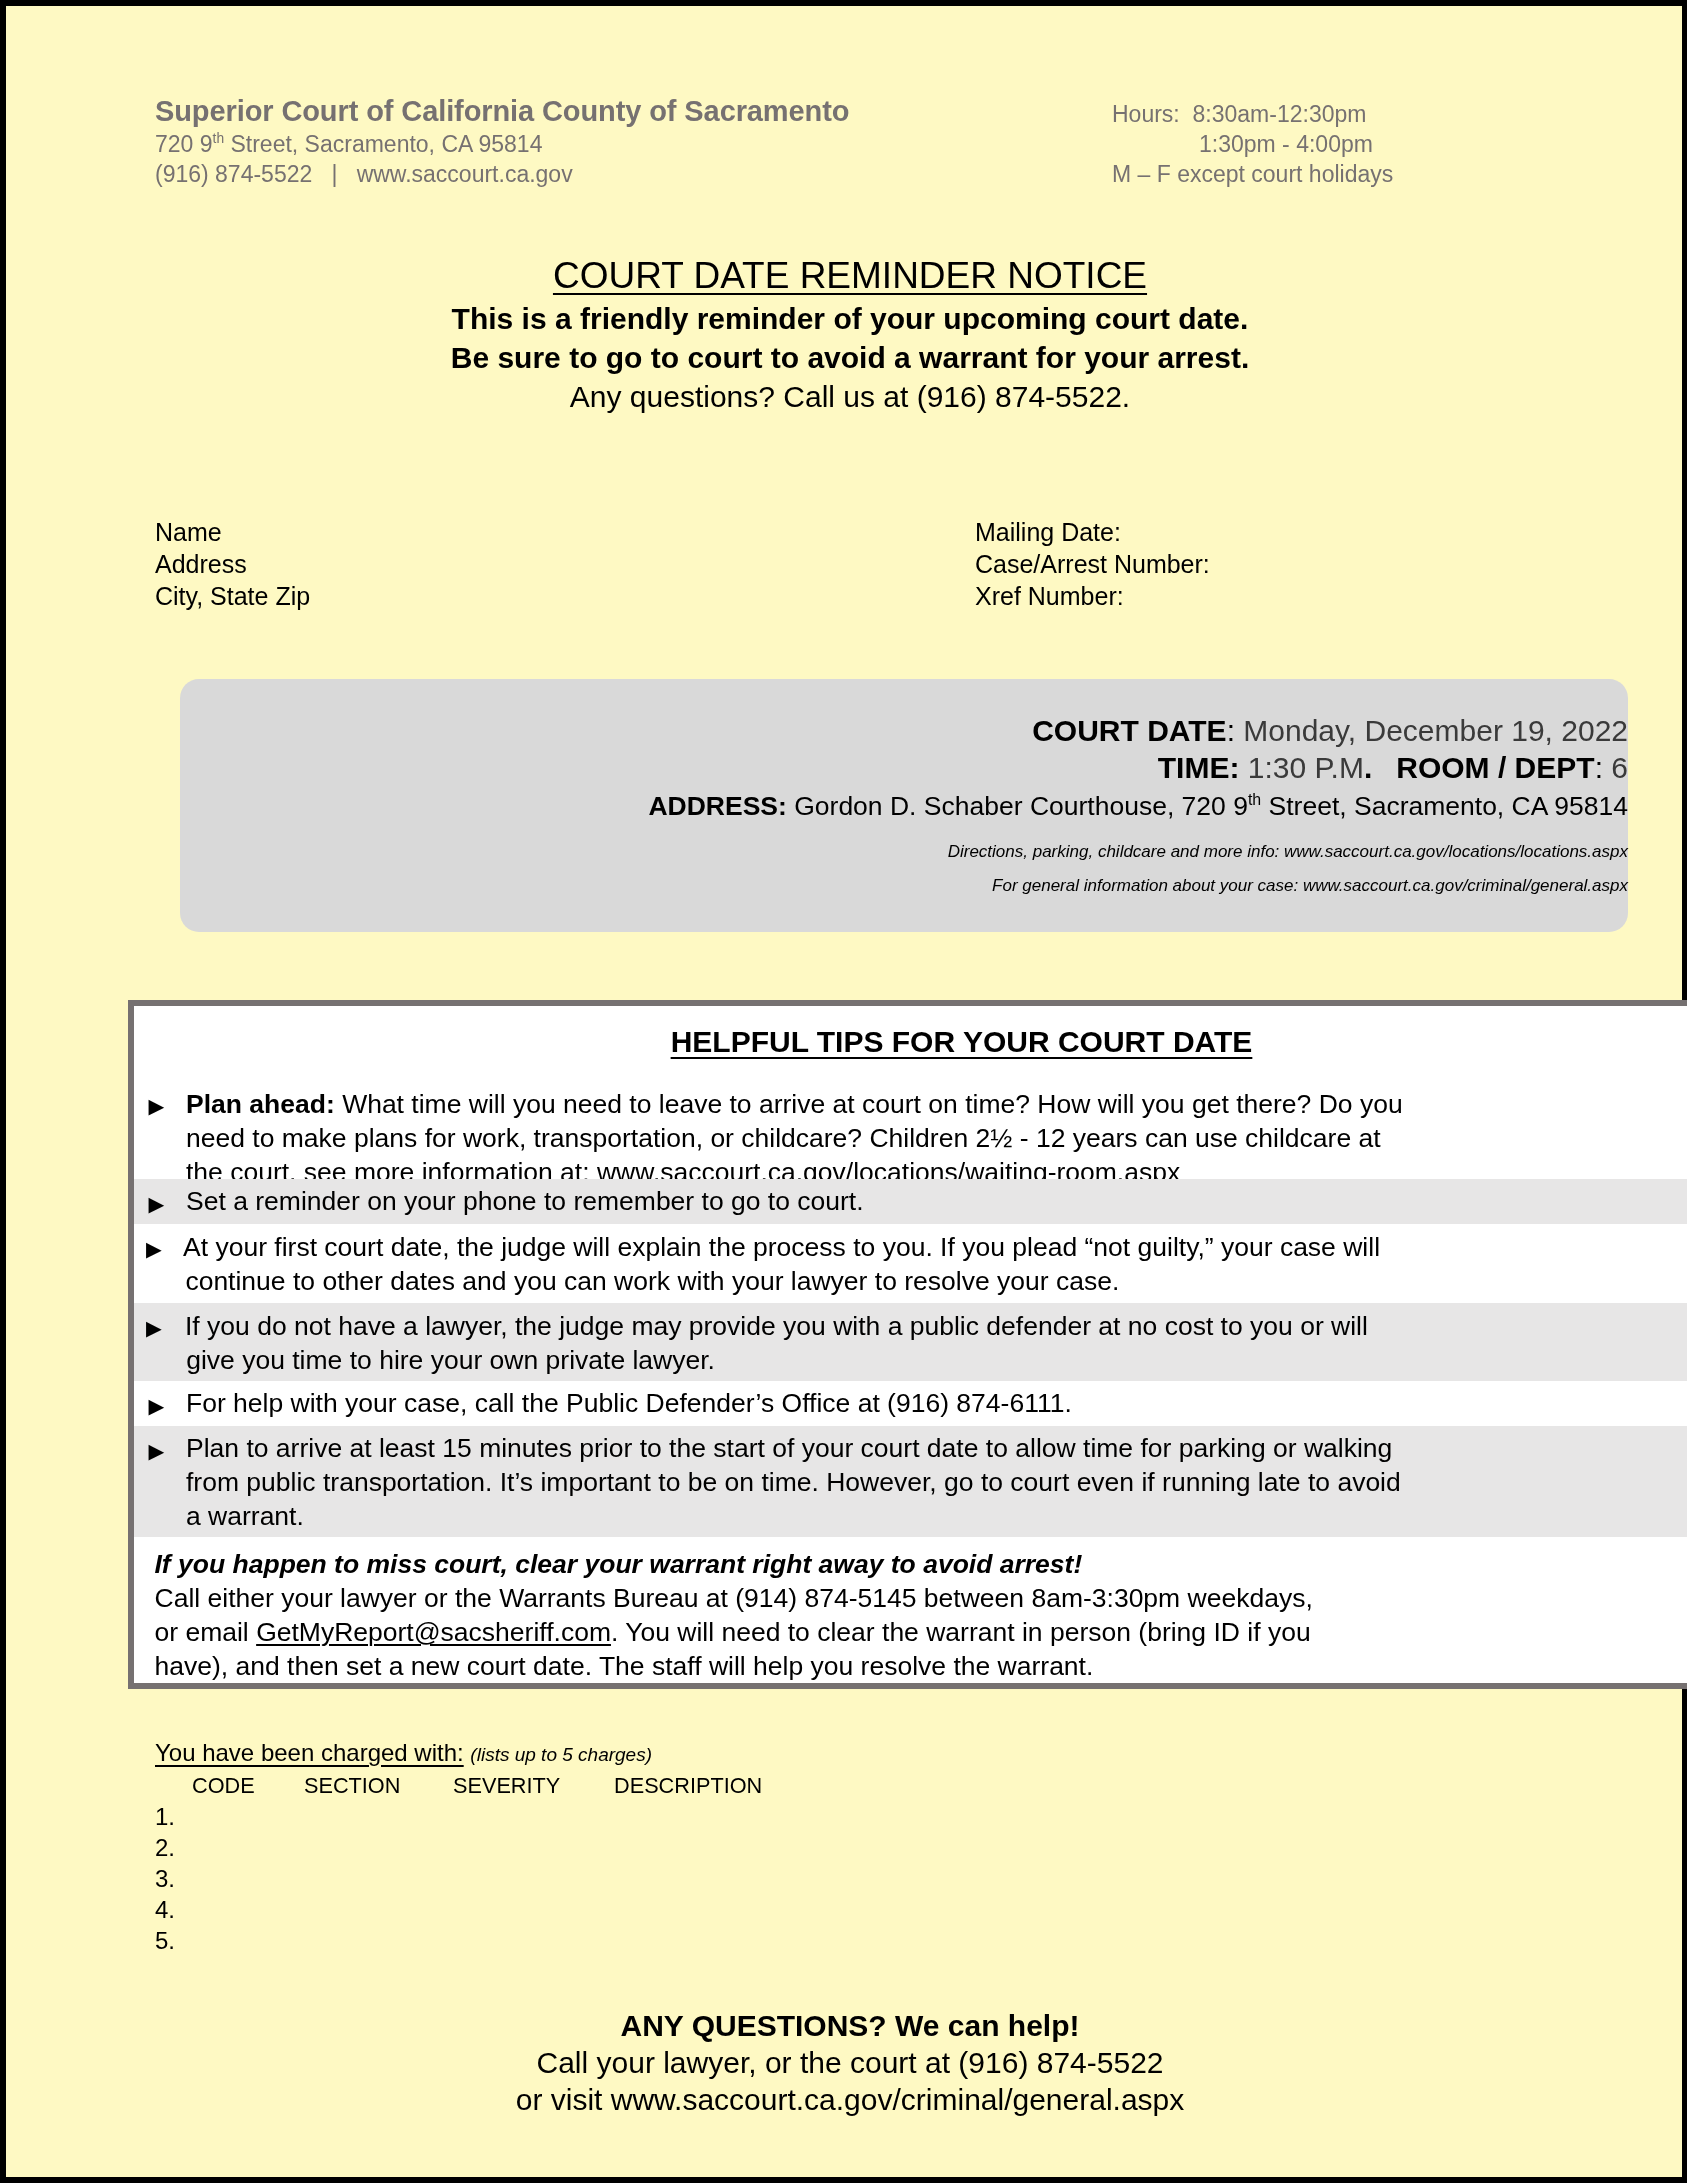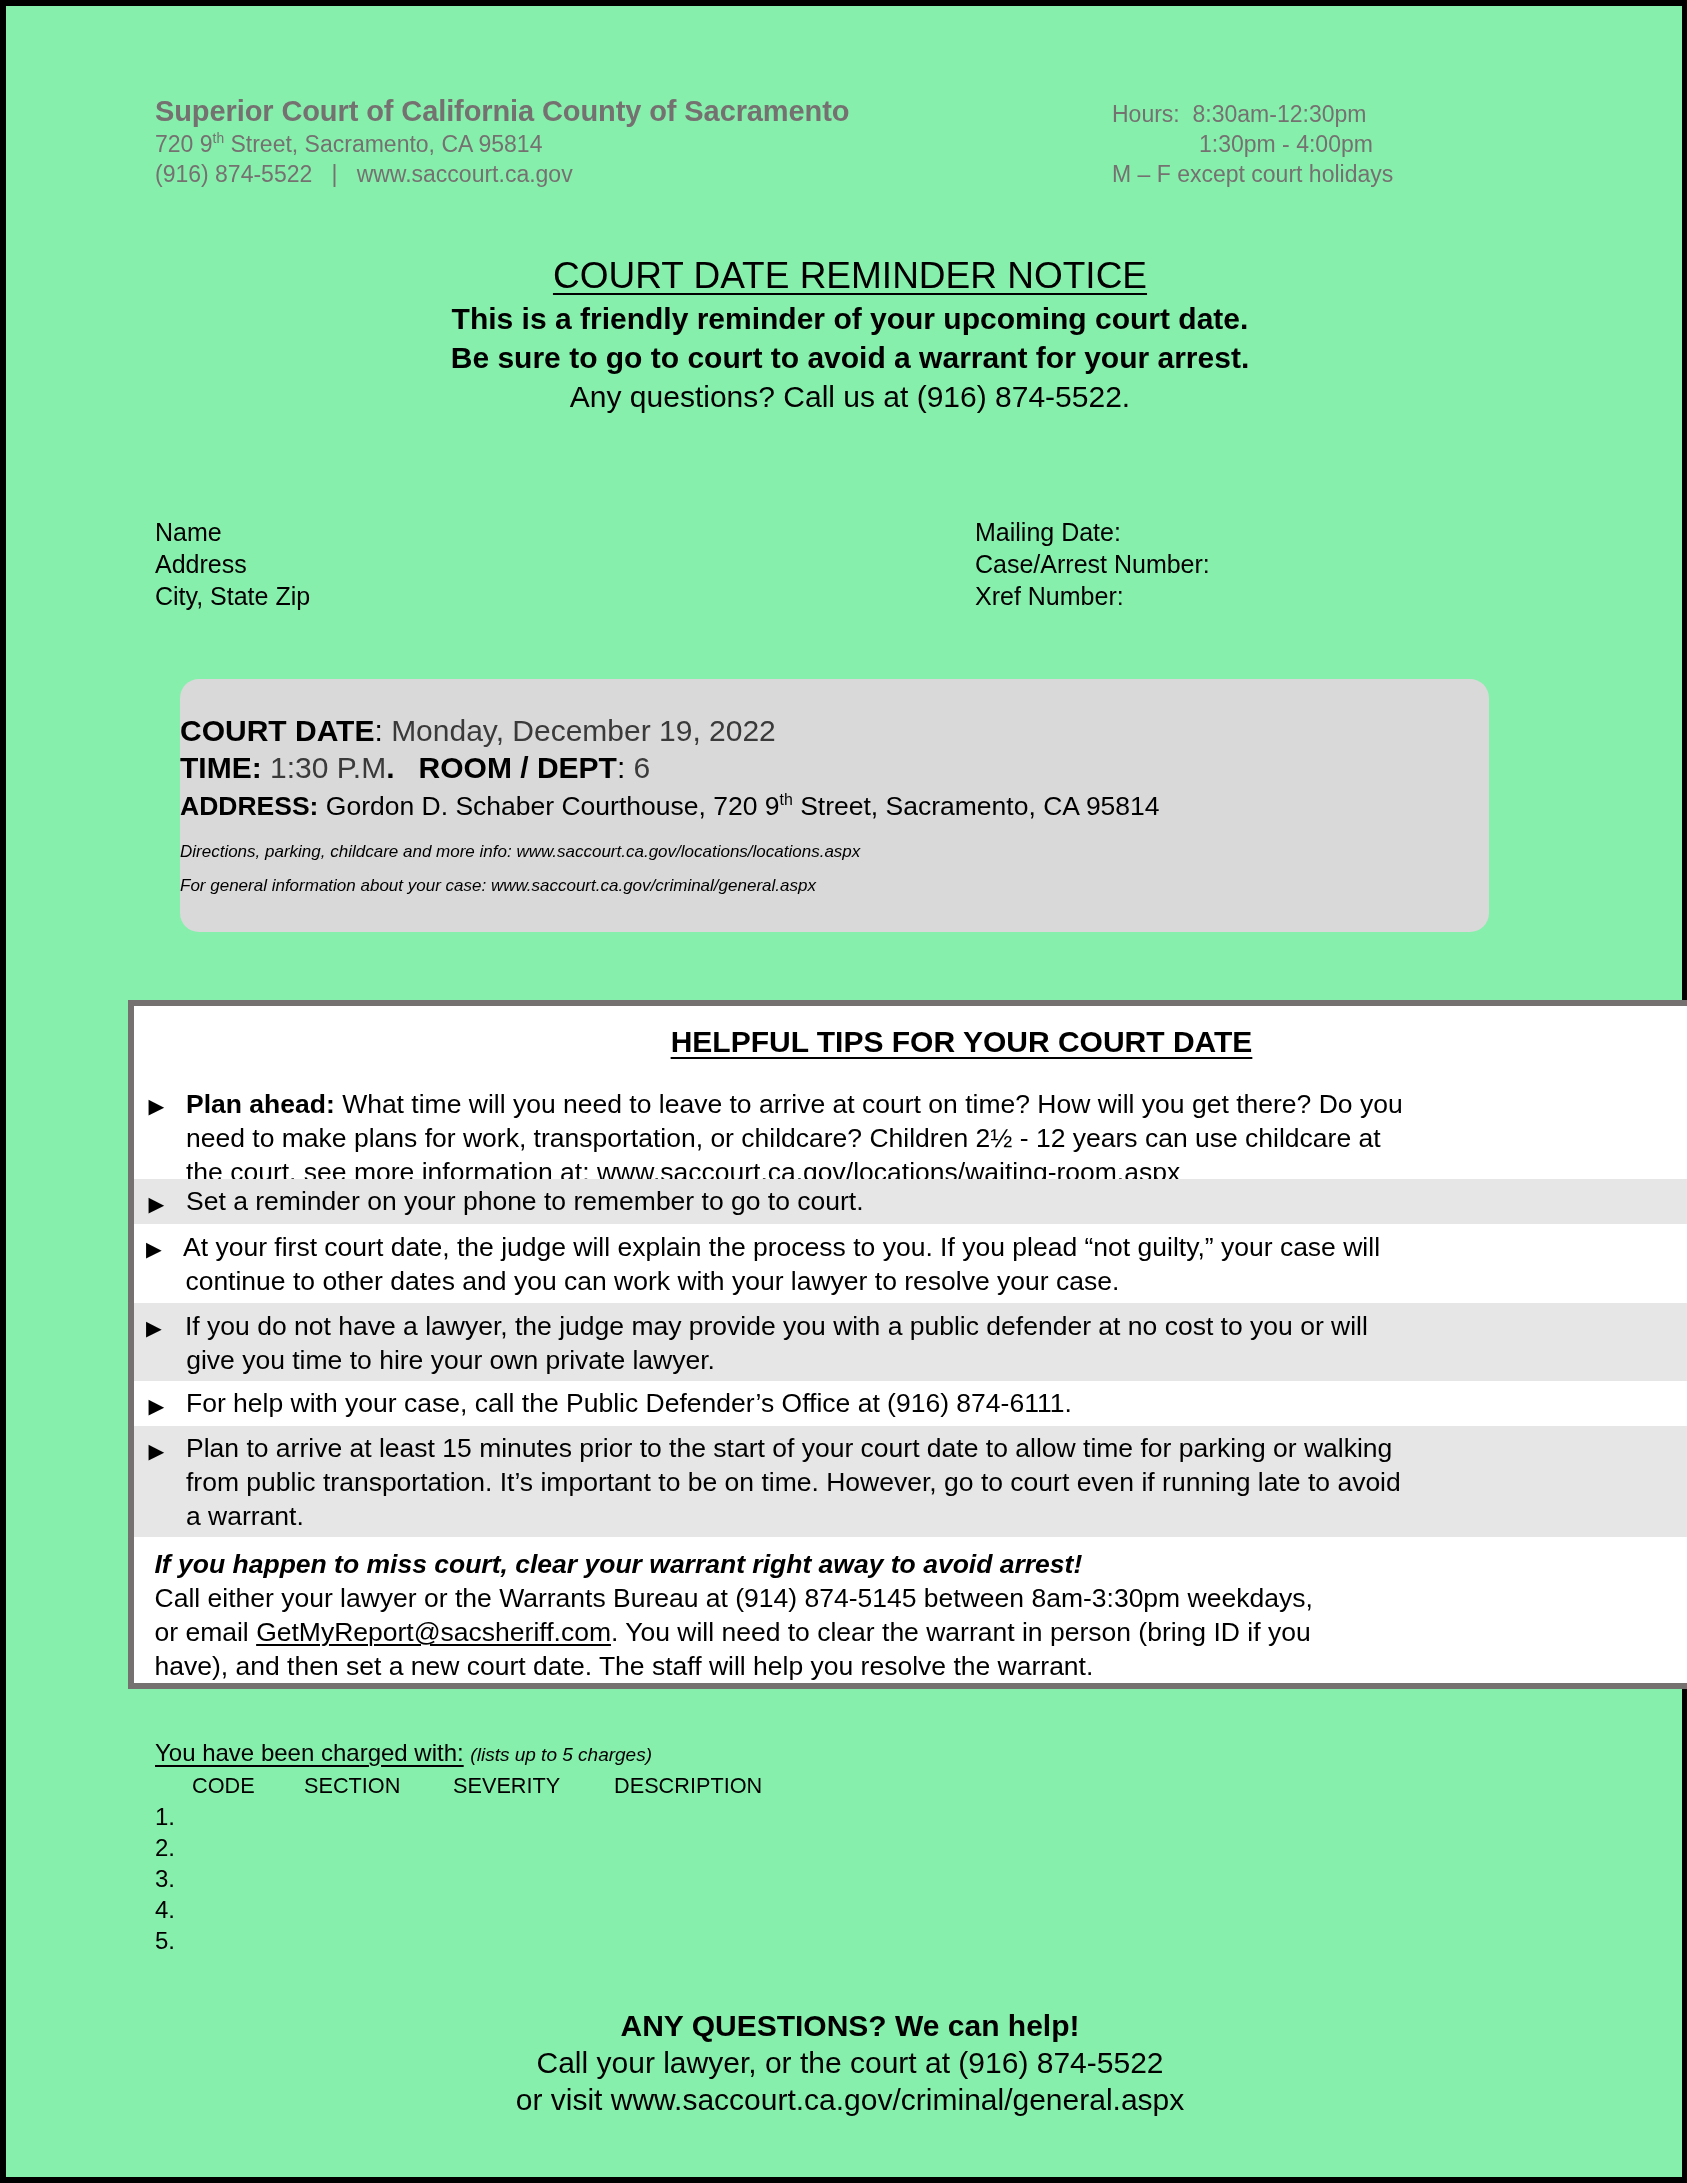--- a/index.html
+++ b/index.html
@@ -1,39 +1,39 @@
 <!DOCTYPE html>
 <html style="font-size:9.6px"><head>
 <meta charset="utf-8">
 <style>
   * { box-sizing: border-box; margin: 0; padding: 0; }
   html, body { width: 1688px; height: 2183px; background: #ffffff; }
   body { font-family: "Liberation Sans", sans-serif; color: #000; position: relative; overflow: hidden; }
-  .page { position: absolute; left: 0; top: 0; width: 1688px; height: 2183px; border: 6px solid #000; background: #86efac; }
+  .page { position: absolute; left: 0; top: 0; width: 1688px; height: 2183px; border: 6px solid #000; background: #fef9c3; }
 
   
   .hdr-left { position: absolute; left: 149px; top: 87px; color: #767171; }
   .hdr-title { font-size: 29px; font-weight: bold; line-height: 36px; letter-spacing: -0.1px; }
   .hdr-line { font-size: 23px; line-height: 30px; }
   .hdr-right { position: absolute; left: 1106px; top: 93px; color: #767171; font-size: 23px; line-height: 30px; }
   .hdr-right .indent { padding-left: 87px; }
   sup { font-size: 0.6em; line-height: 0; vertical-align: super; }
 
   
   .notice { position: absolute; left: 0; width: 1688px; top: 247px; text-align: center; }
   .notice-title { font-size: 37px; line-height: 46px; text-decoration: underline; text-decoration-thickness: 2.4px; text-underline-offset: 4.8px; }
   .notice-bold { font-size: 30px; font-weight: bold; line-height: 39px; }
   .notice-plain { font-size: 30px; line-height: 39px; }
 
   
   .addr-left { position: absolute; left: 149px; top: 510px; font-size: 25px; line-height: 32px; }
   .addr-right { position: absolute; left: 969px; top: 510px; font-size: 25px; line-height: 32px; }
 
   
-  .court-box { position: absolute; left: 174px; top: 673px; width: 1309px; height: 253px; background: #d9d9d9; border-radius: 19px; text-align: left; }
+  .court-box { position: absolute; left: 174px; top: 673px; width: 1448px; height: 253px; background: #d9d9d9; border-radius: 19px; text-align: right; }
   .cb-line1 { margin-top: 32.5px; font-size: 30px; line-height: 37px; }
   .cb-line2 { font-size: 30px; line-height: 37px; }
   .cb-line3 { margin-top: 3.6px; font-size: 26.5px; line-height: 34px; }
   .cb-info { margin-top: 12px; font-size: 17px; line-height: 34px; font-style: italic; }
   .lbl { font-weight: bold; color: #000; }
   .val { color: #3a3a3a; }
   .gap { display: inline-block; width: 24px; }
 
   
   .tips { position: absolute; left: 122px; top: 994px; width: 1667px; height: 689px; border: 6px solid #767171; background: #fff; }

